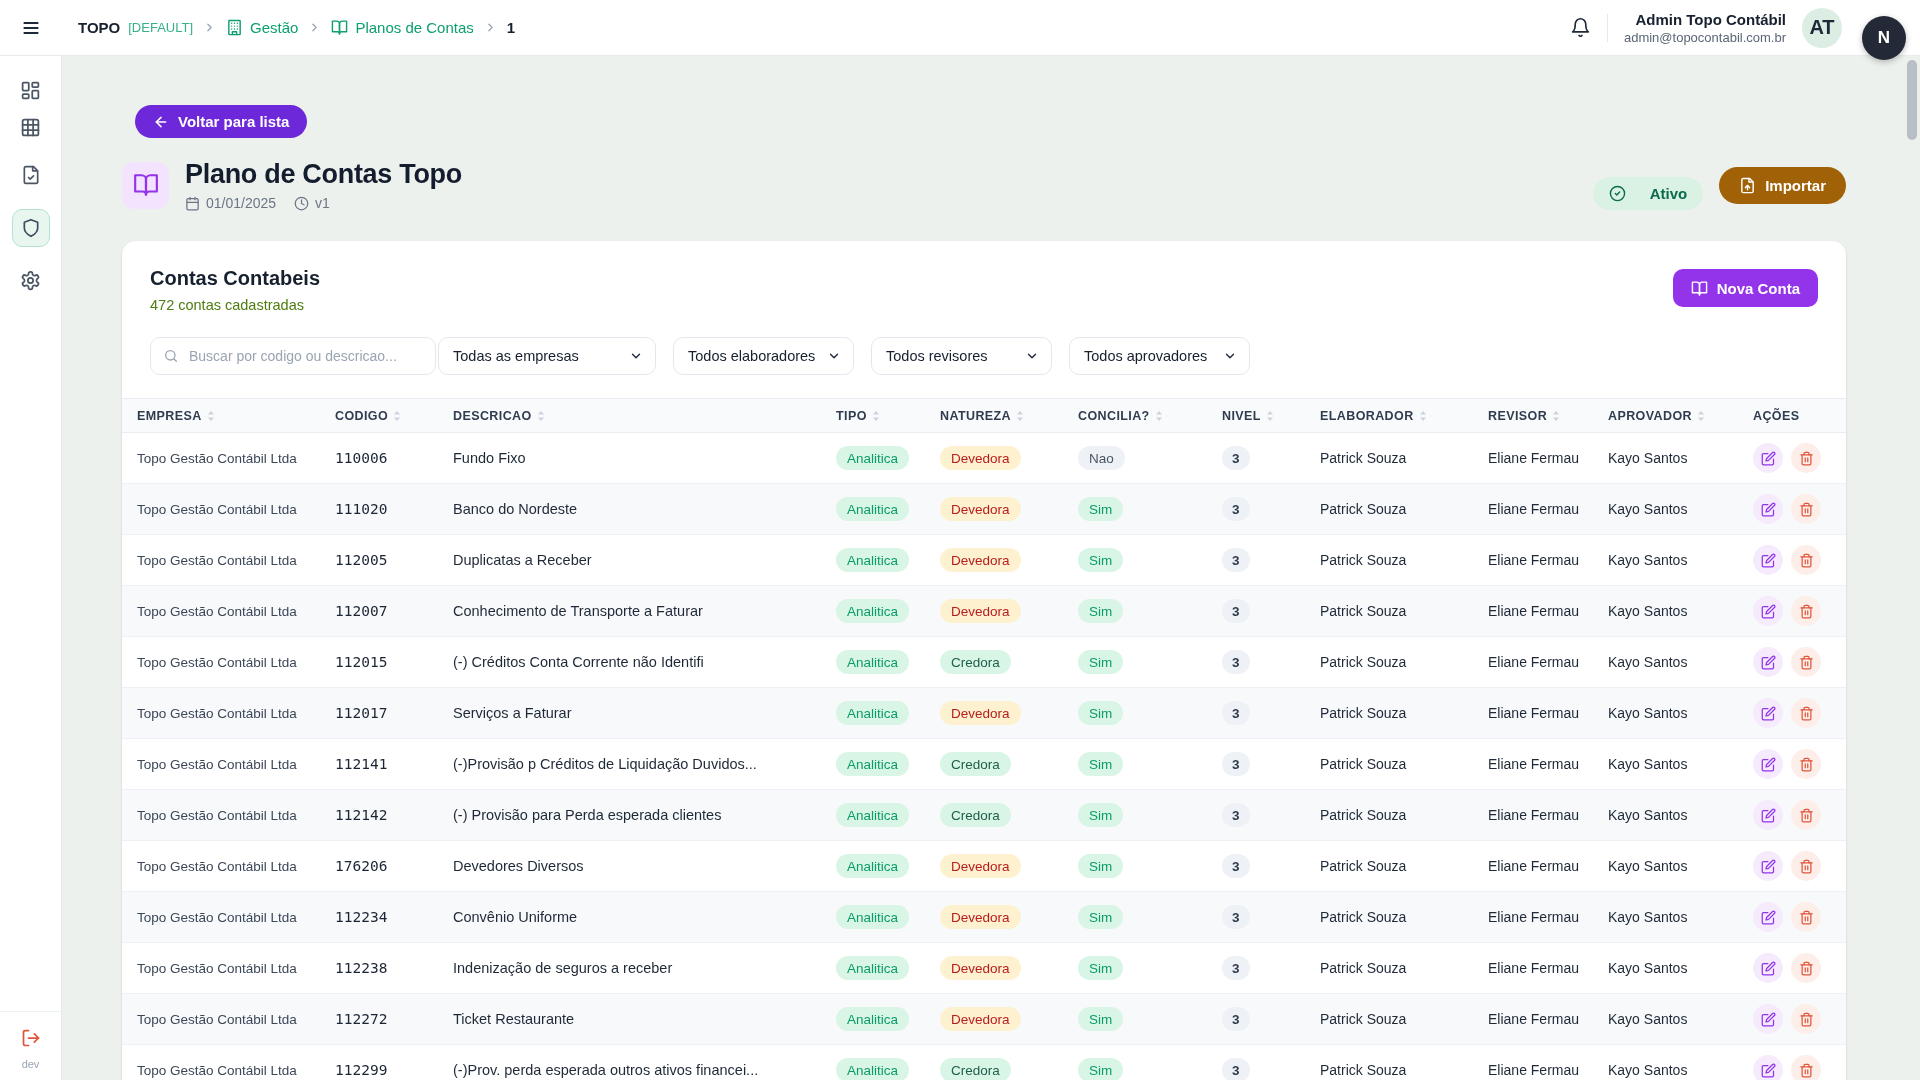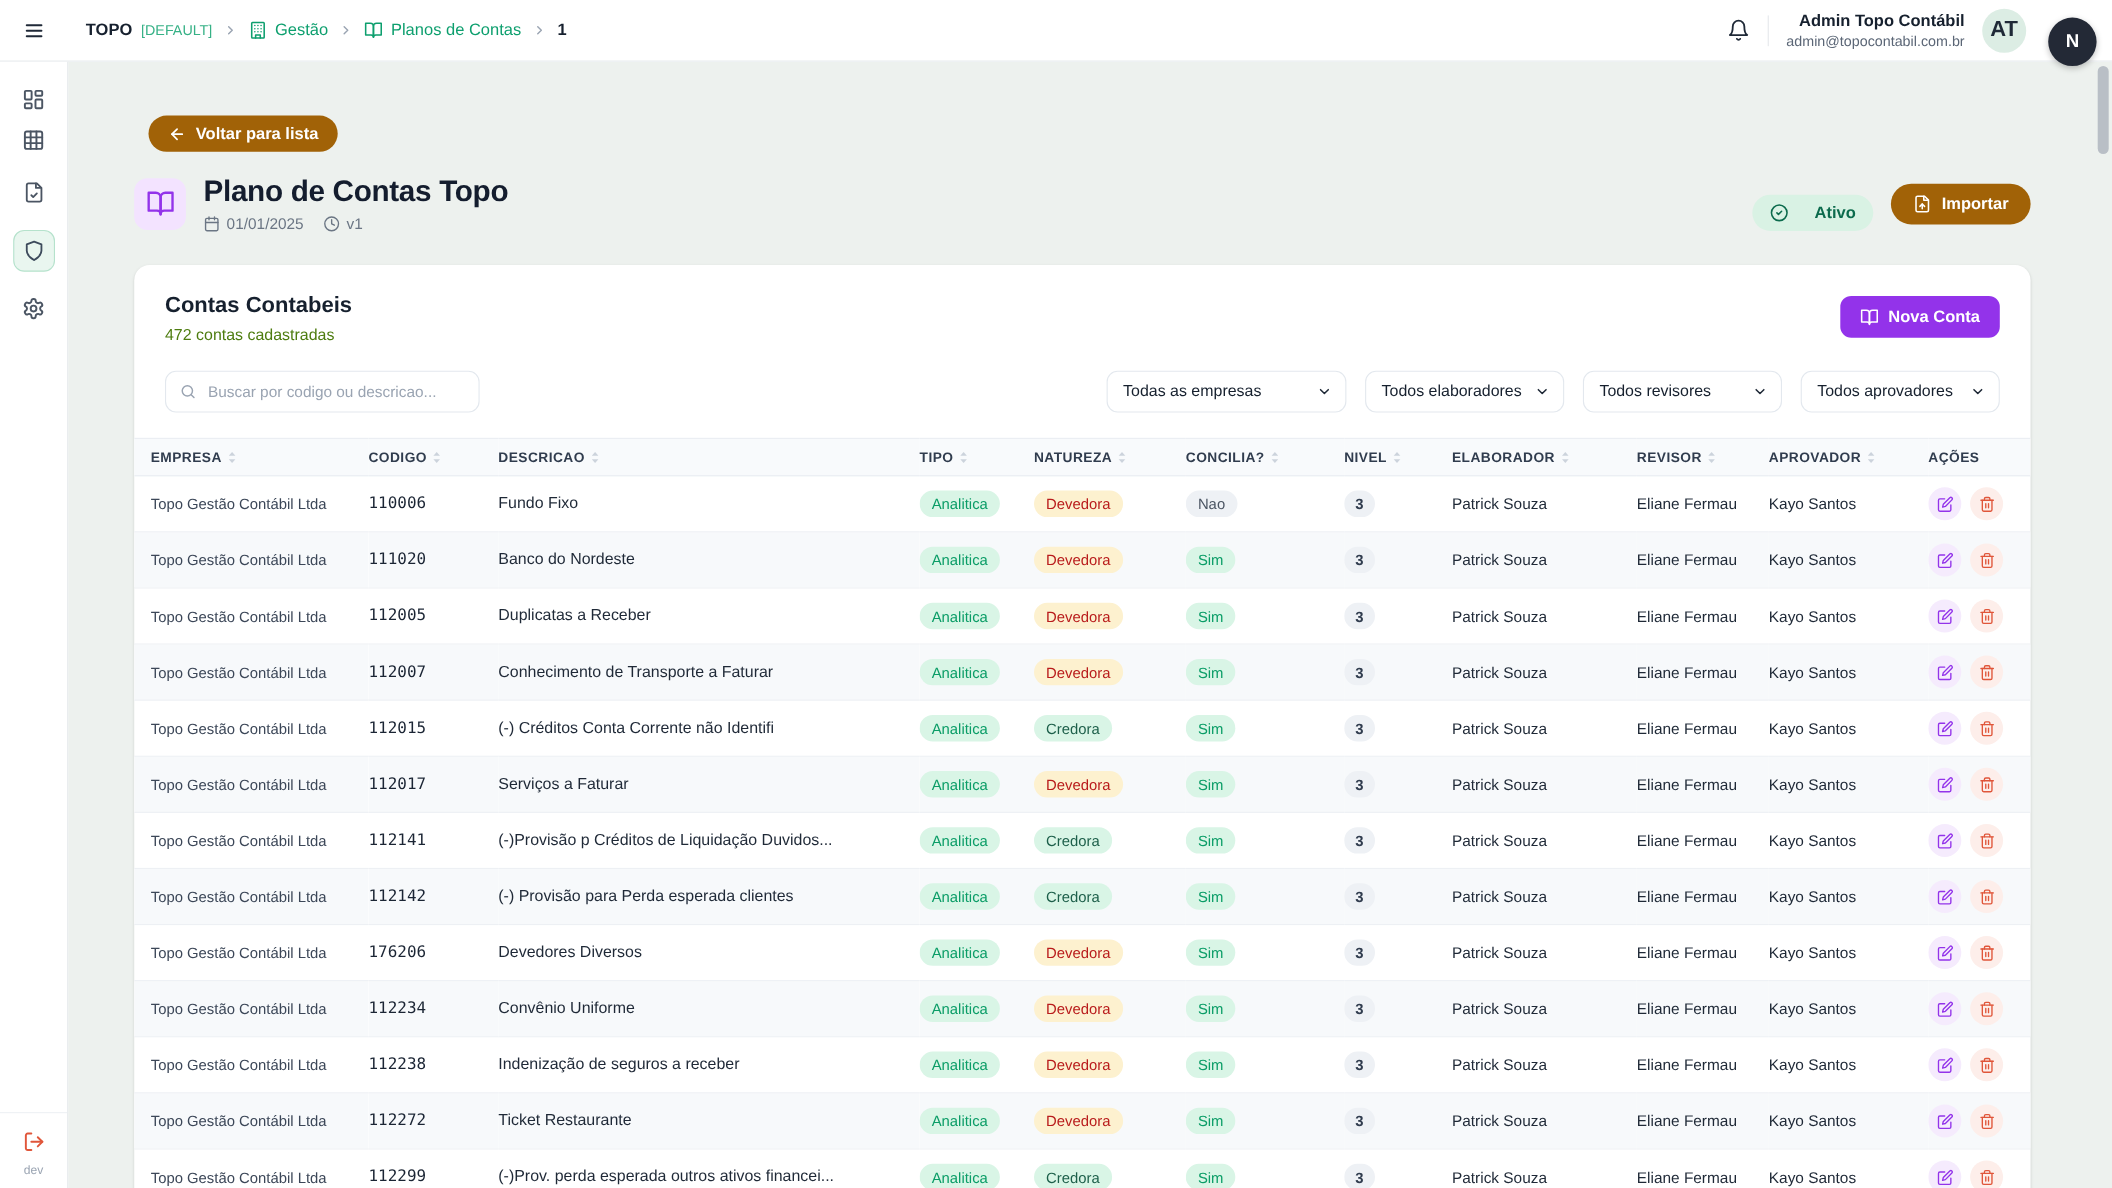--- a/index.html
+++ b/index.html
@@ -62,21 +62,21 @@
   }
   .logout-btn { background:none; border:none; color:#e0563a; margin:0 auto; display:block; }
   .dev-label { font-size:11px; color:#9aa4b2; margin-top:10px; }
 
   .scroll-thumb { position:fixed; right:3px; top:60px; width:10px; height:80px; border-radius:5px; background:#b9bfc6; z-index:40; }
 
   
   .main { position:fixed; left:62px; top:56px; right:0; bottom:0; overflow:hidden; padding:49px 74px 0 60px; }
   .back-btn {
     display:inline-flex; align-items:center; gap:9px; height:33px; padding:0 18px;
-    border-radius:17px; border:none; background:#a16207; color:#fff; font-size:15px; font-weight:600;
+    border-radius:17px; border:none; background:#6d28d9; color:#fff; font-size:15px; font-weight:600;
     margin-left:13px;
   }
   .page-head { display:flex; align-items:center; margin-top:21px; }
   .book-badge {
     width:47px; height:47px; border-radius:12px; background:#f3e3ff; color:#9333ea;
     display:flex; align-items:center; justify-content:center; margin-right:16px;
   }
   .page-title { font-size:27px; font-weight:700; color:#141d2e; letter-spacing:-.3px; }
   .page-meta { display:flex; gap:18px; margin-top:5px; color:#6b7684; font-size:14px; }
   .meta-item { display:flex; align-items:center; gap:6px; }
@@ -96,21 +96,21 @@
     box-shadow:0 1px 2px rgba(16,24,40,.05), 0 1px 3px rgba(16,24,40,.1);
   }
   .card-head { display:flex; justify-content:space-between; align-items:flex-start; padding:26px 28px 0; }
   .card-title { font-size:20px; font-weight:700; color:#16202e; }
   .card-sub { margin-top:7px; font-size:14.5px; color:#4d7c0f; }
   .new-btn {
     height:38px; padding:0 18px; border-radius:10px; border:none; background:#9333ea; color:#fff;
     font-size:15px; font-weight:600; display:flex; align-items:center; gap:9px; margin-top:2px;
   }
 
-  .filters { display:flex; gap:17px; padding:24px 28px 0; align-items:center;justify-content:space-between; }
+  .filters { display:flex; gap:2px; padding:24px 28px 0; align-items:center; }
   .search-wrap { position:relative; width:286px; }
   .search-wrap input {
     width:100%; height:38px; border:1px solid #e3e8ee; border-radius:10px;
     padding:0 12px 0 38px; font-size:14px; color:#1f2937; outline:none; background:#fff;
   }
   .search-wrap input::placeholder { color:#9aa4b2; }
   .search-icon { position:absolute; left:13px; top:11px; color:#9aa4b2; }
   .select {
     height:38px; border:1px solid #e3e8ee; border-radius:10px; background:#fff;
     display:flex; align-items:center; justify-content:space-between; padding:0 12px 0 14px;

